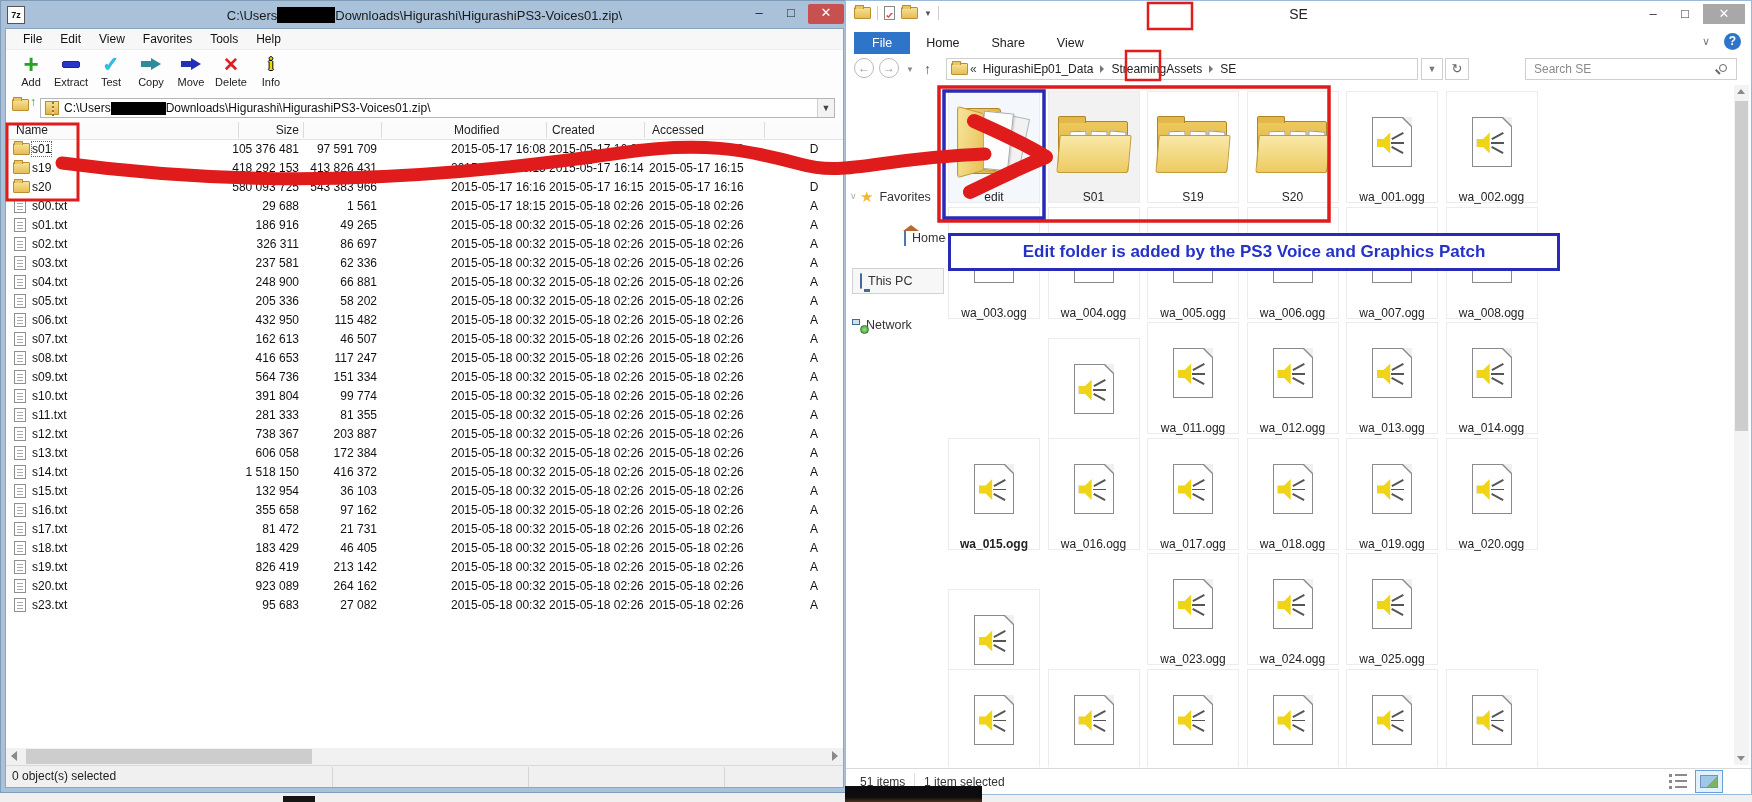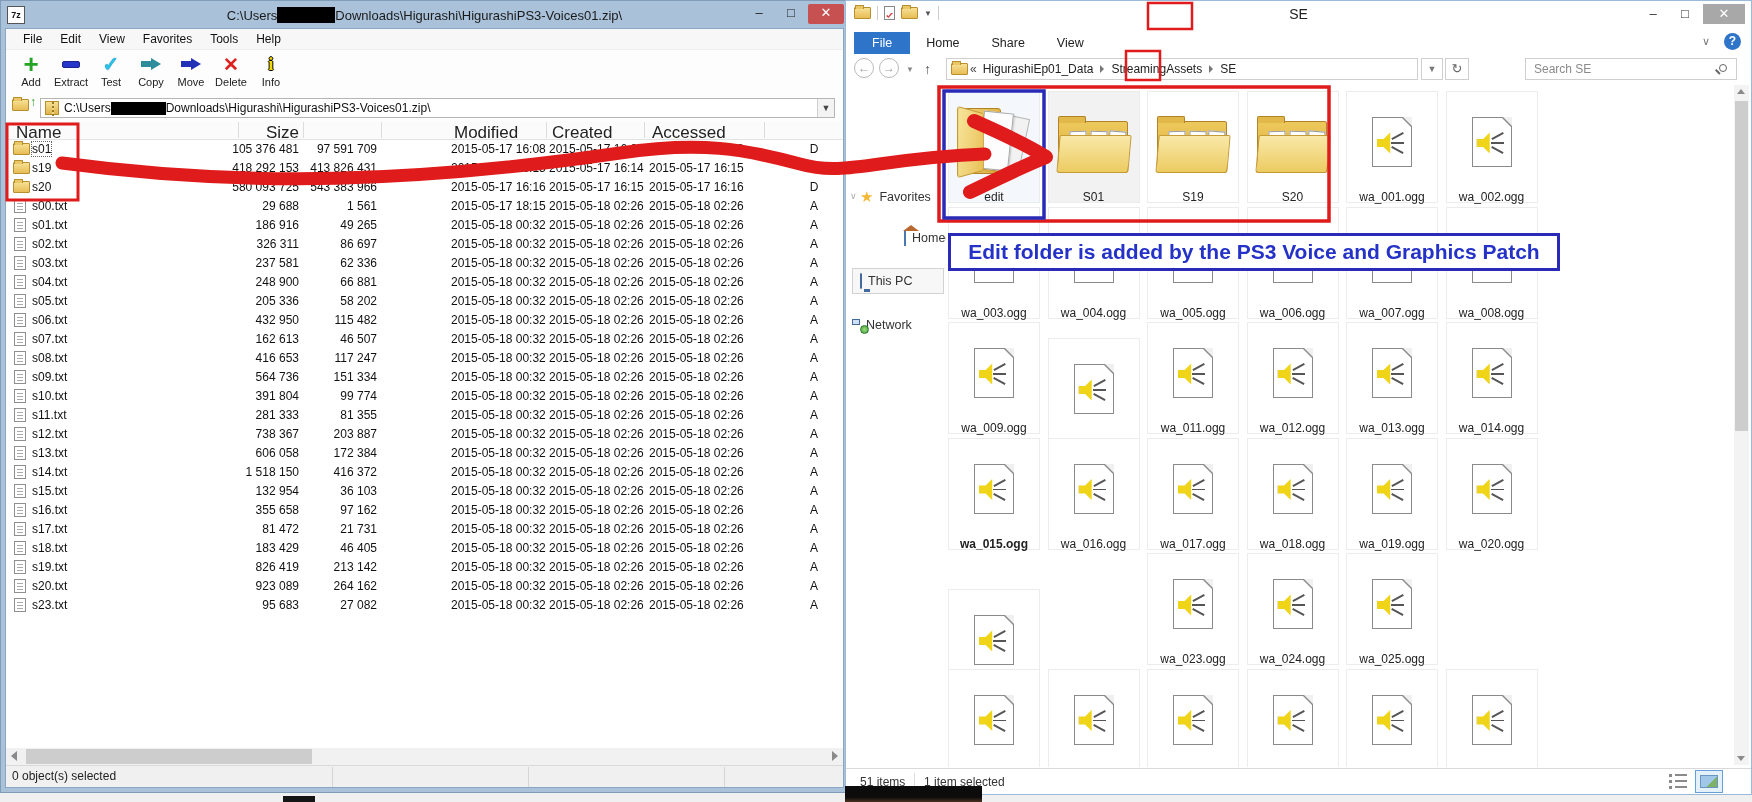--- a/index.html
+++ b/index.html
@@ -61,21 +61,21 @@
     font-size:12px; color:#111; padding-left:4px; }
   #sz-addrbox .zip-ico { position:relative; width:14px; height:14px; margin-right:5px;
     background:linear-gradient(#f6e195,#e0b44e); border:1px solid #b98f2e; }
   #sz-addrbox .zip-ico::before { content:""; position:absolute; left:6px; top:0;
     width:2px; height:14px; background:repeating-linear-gradient(#9a7a20 0 2px,#f0d98a 2px 4px);}
   #sz-addr-drop { position:absolute; right:0px; top:0px; width:17px; height:18px;
     border-left:1px solid #d0d0d0; color:#444; font-size:9px; text-align:center;
     line-height:18px; background:#f3f3f3; }
   
   #sz-header { position:absolute; left:0; top:92px; right:0; height:19px;
-    background:#fbfbfb; border-bottom:1px solid #e3e3e3; font-size:17px; color:#222; }
+    background:#fbfbfb; border-bottom:1px solid #e3e3e3; font-size:12px; color:#222; }
   .hdr-cell { position:absolute; top:2px; }
   .hdr-sep { position:absolute; top:1px; width:1px; height:16px; background:#dcdcdc; }
   
   #sz-list { position:absolute; left:0; top:111px; right:0; height:508px;
     background:#fff; overflow:hidden; }
   .sz-row { position:relative; height:19px; font-size:12px; color:#111; }
   .sz-cell { position:absolute; top:2px; white-space:nowrap; }
   .cn { left:26px; width:200px; }
   .cs { left:168px; width:125px; text-align:right; }
   .cp { left:280px; width:91px; text-align:right; }
@@ -240,21 +240,21 @@
   #view-thumb-btn { position:absolute; right:28px; top:1px; width:28px; height:23px;
     border:1px solid #66a0d8; background:#e4f0fa; }
   #view-thumb-btn .pic { position:absolute; left:4px; top:4px; right:4px; bottom:4px;
     background:linear-gradient(135deg,#9ec7e8 60%,#7fb269 60%); border:1px solid #6a96c0; }
 
   
   #anno-svg { position:absolute; left:0; top:0; z-index:60; pointer-events:none; }
   #note-box { position:absolute; left:948px; top:233px; width:612px; height:38px;
     background:#fff; border:3px solid #2a2ab8; z-index:55; display:flex;
     align-items:center; justify-content:center; }
-  #note-box span { color:#2432c8; font-weight:bold; font-size:21px; white-space:nowrap; }
+  #note-box span { color:#2432c8; font-weight:bold; font-size:17px; white-space:nowrap; }
   .blob { position:absolute; z-index:70; }
 </style>
 </head>
 <body>
 
 <div id="sevenzip">
   <div id="sz-titlebar">
     <div id="sz-appicon">7z</div>
     <div id="sz-title">
       <span>C:\Users</span>
@@ -825,32 +825,20 @@
           <span class="ogg">
             <span class="ear"></span>
             <span class="spk"></span>
             <span class="ray r1"></span>
             <span class="ray r2"></span>
             <span class="ray r3"></span>
           </span>
         </div>
         <div class="tlabel">wa_008.ogg</div>
       </div>
-      <div class="tile" style="left: 2px; top: 239px;">
-        <div class="icon-wrap">
-          <span class="ogg">
-            <span class="ear"></span>
-            <span class="spk"></span>
-            <span class="ray r1"></span>
-            <span class="ray r2"></span>
-            <span class="ray r3"></span>
-          </span>
-        </div>
-        <div class="tlabel">wa_009.ogg</div>
-      </div>
       <div class="tile" style="left: 101.5px; top: 255px;">
         <div class="icon-wrap">
           <span class="ogg">
             <span class="ear"></span>
             <span class="spk"></span>
             <span class="ray r1"></span>
             <span class="ray r2"></span>
             <span class="ray r3"></span>
           </span>
         </div>

